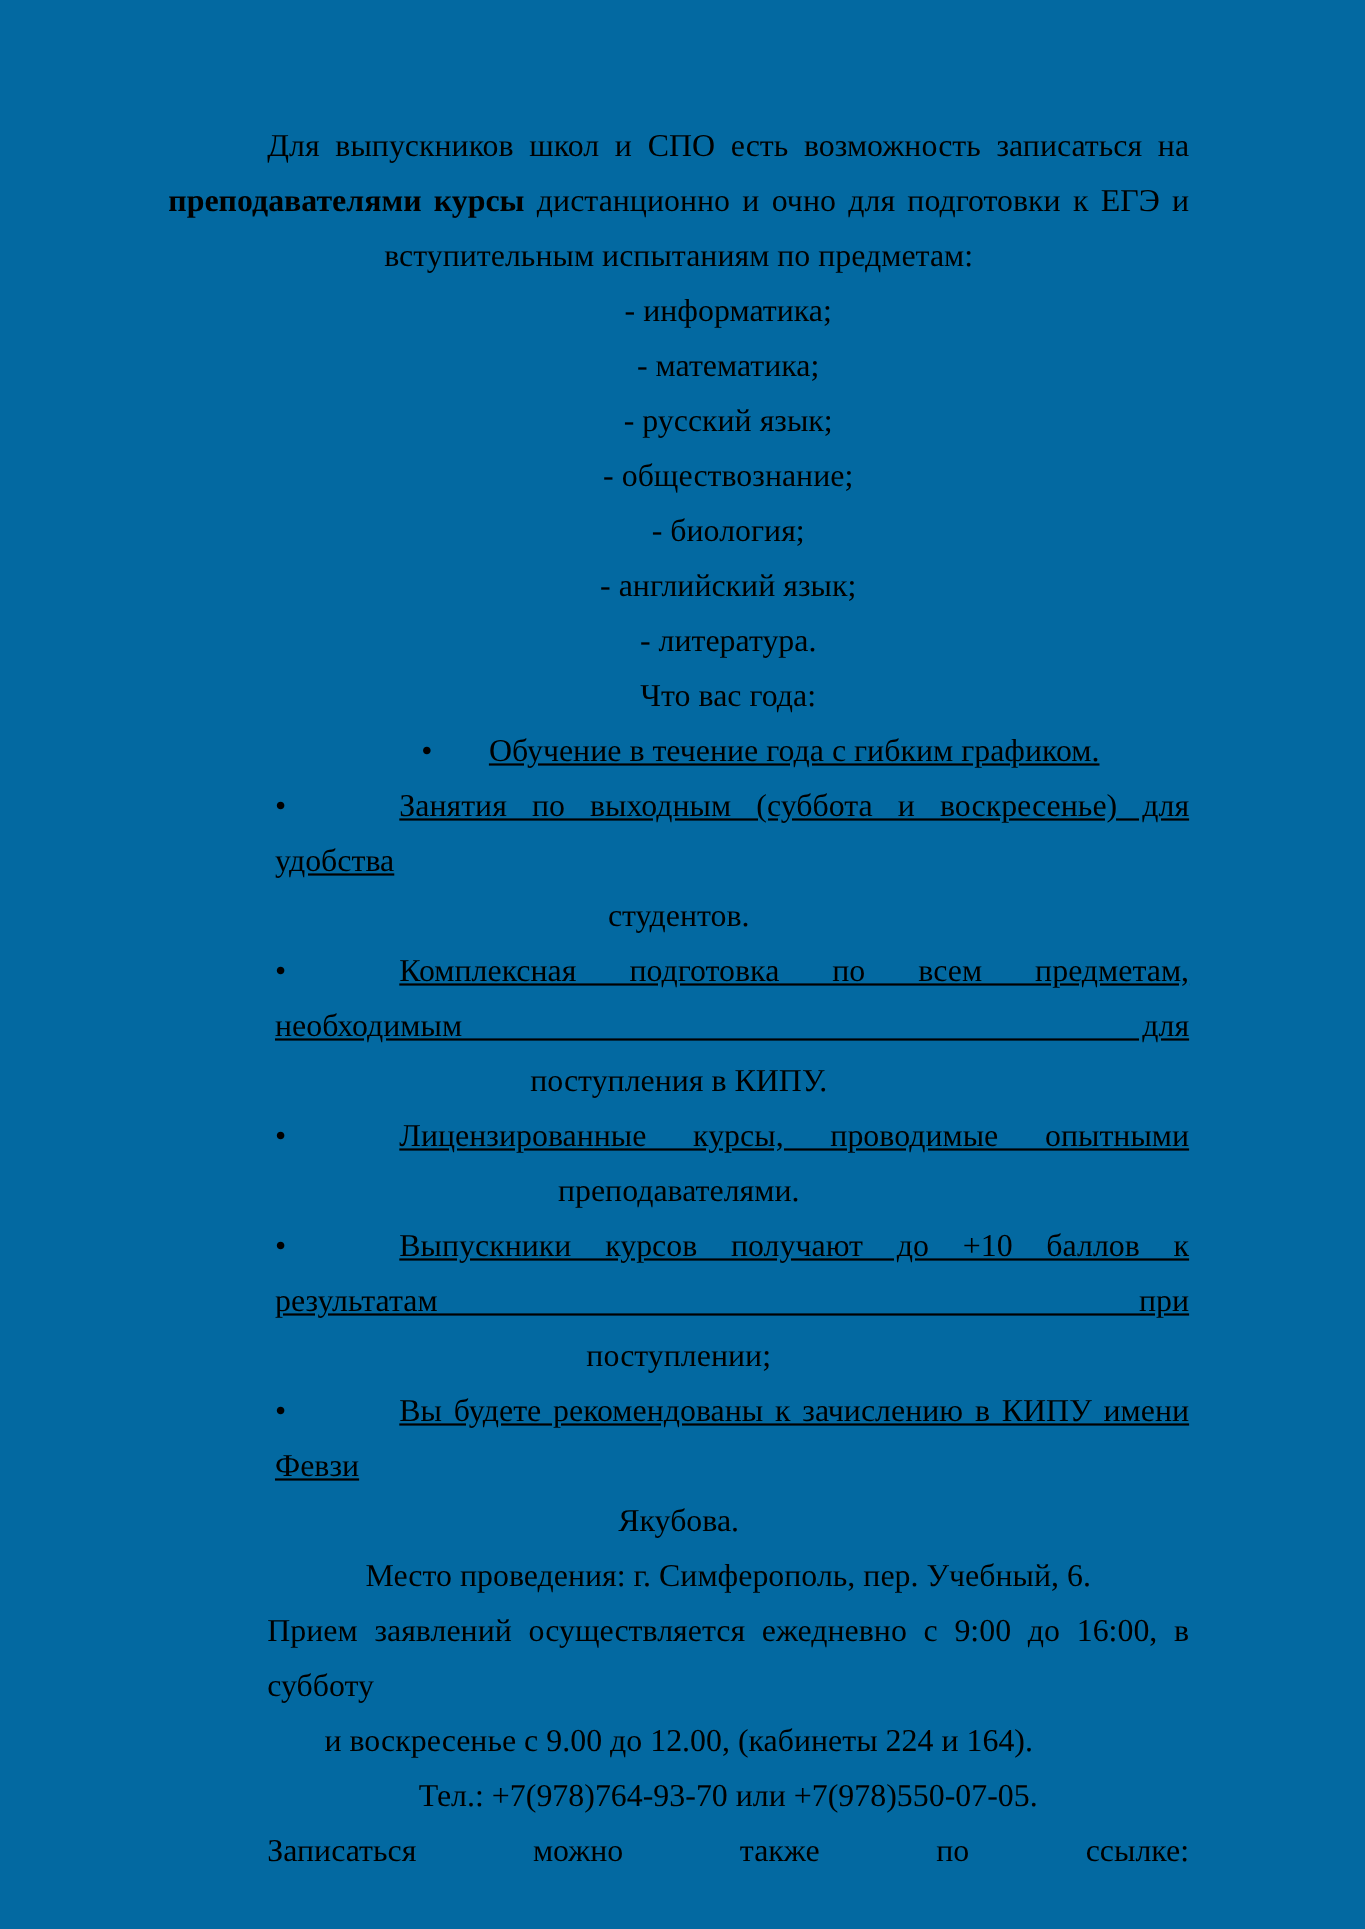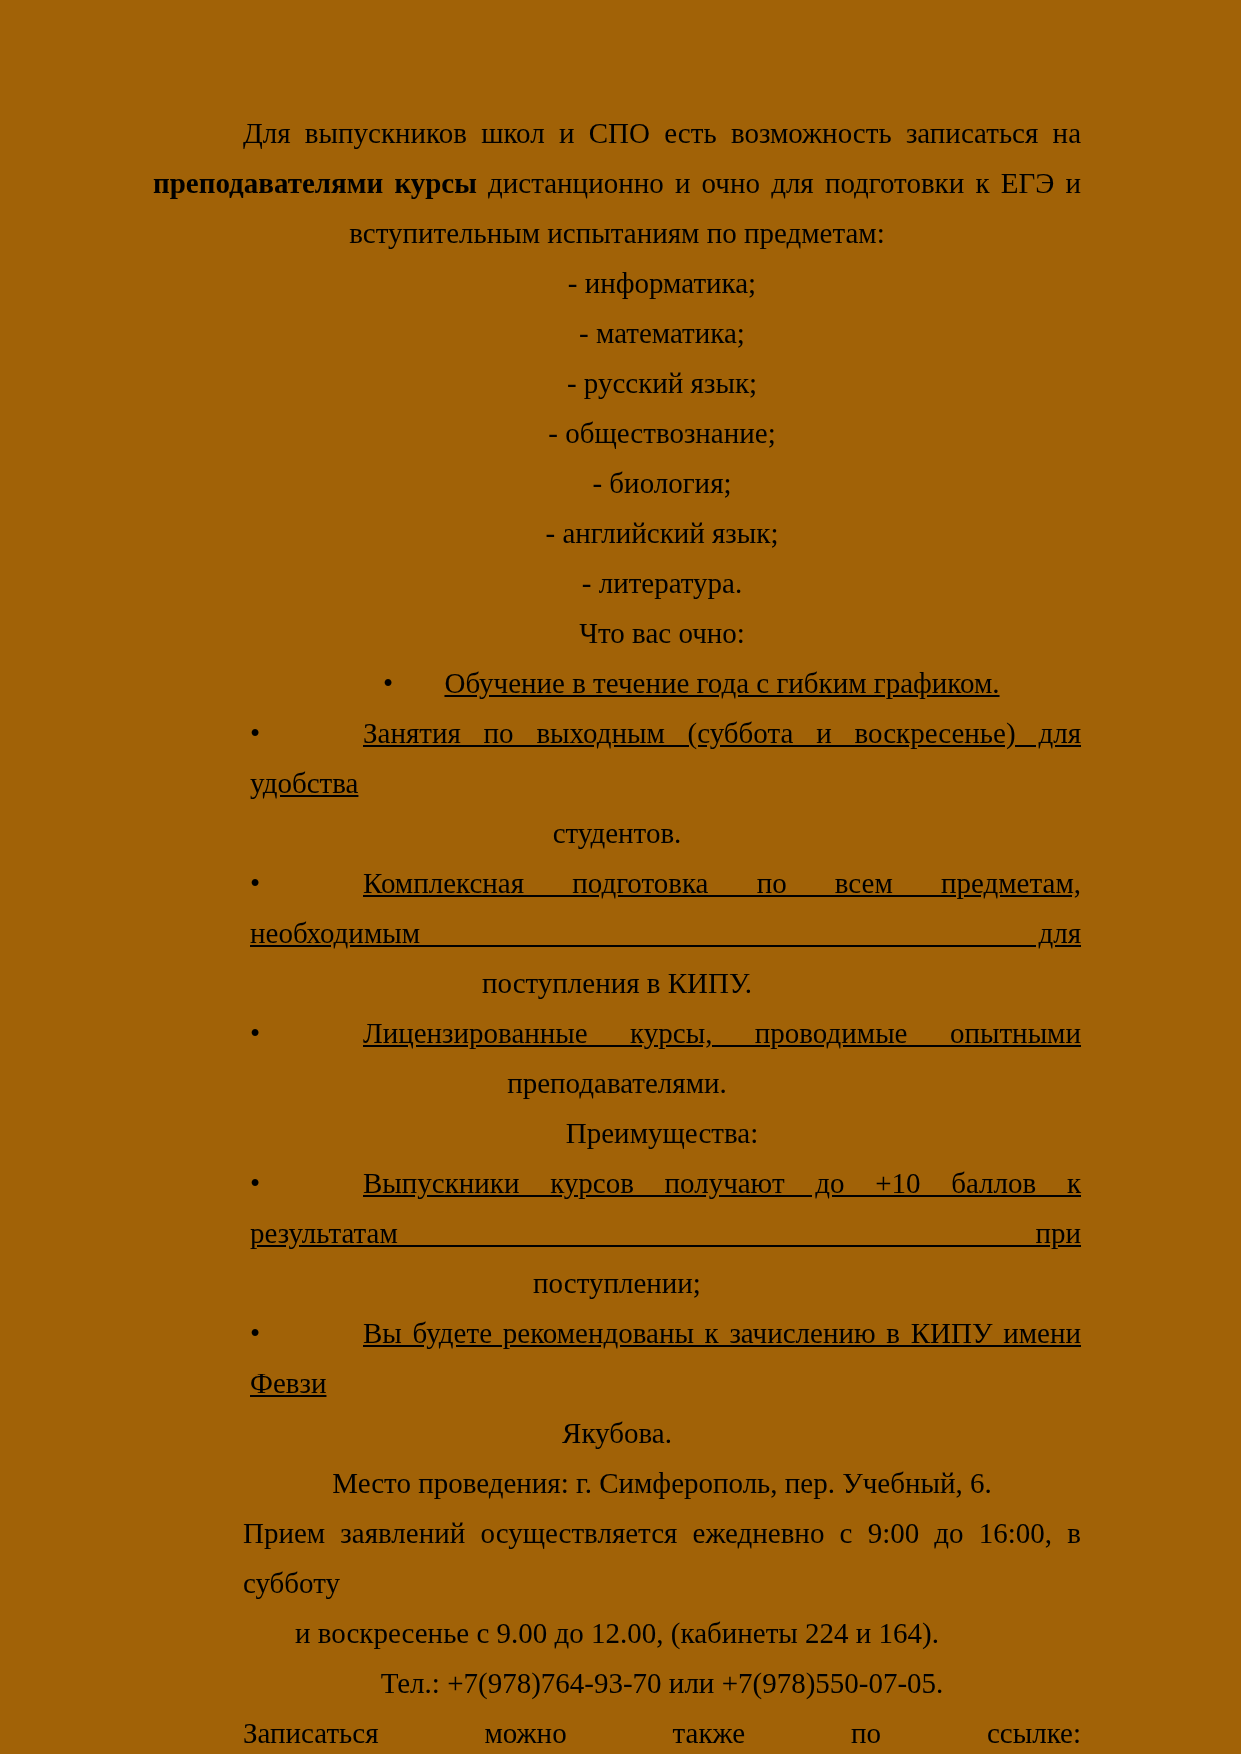--- a/index.html
+++ b/index.html
@@ -1,21 +1,21 @@
 <!DOCTYPE html>
 <html><head>
 <meta charset="utf-8">
 <style>
   html, body { margin: 0; padding: 0; background: #ffffff; }
   .page {
     position: relative;
     width: 1241px;
     height: 1754px;
     box-sizing: border-box;
-    background: #a16207;
+    background: #0369a1;
     color: #000000;
     font-family: "Liberation Serif", "DejaVu Serif", serif;
     font-size: 29px;
     line-height: 50px;
     padding: 108px 160px 60px 153px;
     overflow: hidden;
   }
   .ln { text-align: center; white-space: normal; }
   .indent { padding-left: 90px; }
   .li { padding-left: 97px; text-decoration: underline; }
@@ -39,34 +39,33 @@
   <div class="ln"><span>вступительным испытаниям по предметам:</span></div>
 
   <div class="ln indent"><span>- информатика;</span></div>
   <div class="ln indent"><span>- математика;</span></div>
   <div class="ln indent"><span>- русский язык;</span></div>
   <div class="ln indent"><span>- обществознание;</span></div>
   <div class="ln indent"><span>- биология;</span></div>
   <div class="ln indent"><span>- английский язык;</span></div>
   <div class="ln indent"><span>- литература.</span></div>
 
-  <div class="ln indent"><span>Что вас очно:</span></div>
+  <div class="ln indent"><span>Что вас года:</span></div>
 
   <div class="ln li"><span class="mk">•</span><span>Обучение в течение года с гибким графиком.</span></div>
 
   <div class="ln li stretch"><span class="mk">•</span><span>Занятия по выходным (суббота и воскресенье) для удобства</span></div>
   <div class="ln"><span>студентов.</span></div>
 
   <div class="ln li stretch"><span class="mk">•</span><span>Комплексная подготовка по всем предметам, необходимым для</span></div>
   <div class="ln"><span>поступления в КИПУ.</span></div>
 
   <div class="ln li stretch"><span class="mk">•</span><span>Лицензированные курсы, проводимые опытными</span></div>
   <div class="ln"><span>преподавателями.</span></div>
 
-  <div class="ln indent"><span>Преимущества:</span></div>
 
   <div class="ln li stretch"><span class="mk">•</span><span>Выпускники курсов получают до +10 баллов к результатам при</span></div>
   <div class="ln"><span>поступлении;</span></div>
 
   <div class="ln li stretch"><span class="mk">•</span><span>Вы будете рекомендованы к зачислению в КИПУ имени Февзи</span></div>
   <div class="ln"><span>Якубова.</span></div>
 
   <div class="ln indent"><span>Место проведения: г. Симферополь, пер. Учебный, 6.</span></div>
 
   <div class="ln indent stretch"><span>Прием заявлений осуществляется ежедневно с 9:00 до 16:00, в субботу</span></div>

